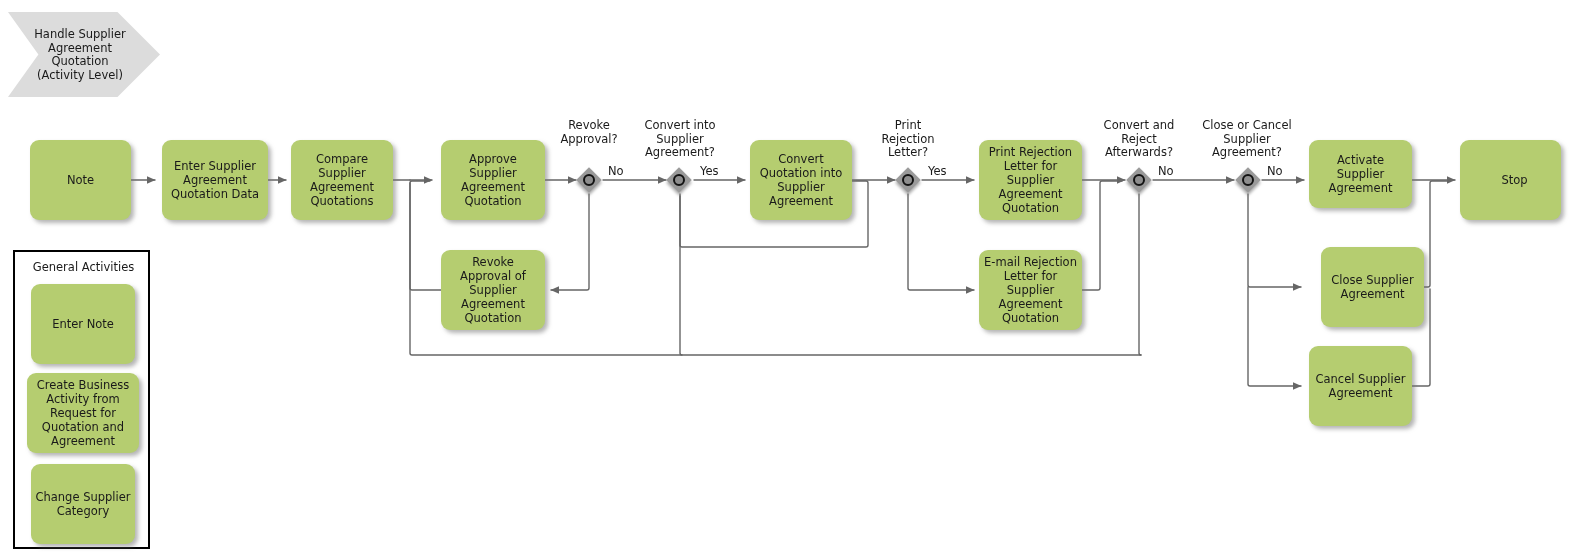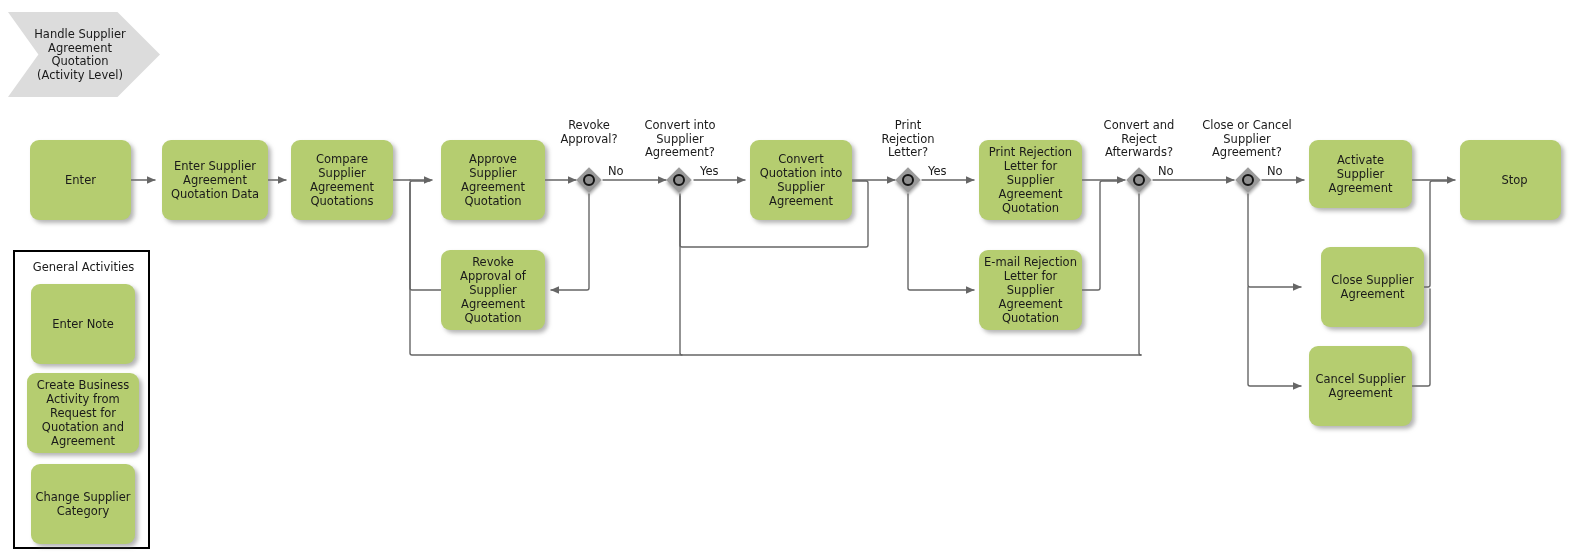--- a/index.html
+++ b/index.html
@@ -139,21 +139,21 @@
       <path d="M1412,386 L1428,386 Q1430,386 1430,384 L1430,289"></path>
     </g>
   </svg>
 
   <div id="title-banner">
     <div class="shape"></div>
     <div class="txt">Handle Supplier<br>Agreement<br>Quotation<br>(Activity Level)</div>
   </div>
 
   <div class="act" style="left:30px;top:140px;width:101px;height:80px;">
-    <span>Enter</span>
+    <span>Note</span>
   </div>
 
   <div class="act" style="left:162px;top:140px;width:106px;height:80px;">
     <span>Enter Supplier<br>Agreement<br>Quotation Data</span>
   </div>
 
   <div class="act" style="left:291px;top:140px;width:102px;height:80px;">
     <span>Compare<br>Supplier<br>Agreement<br>Quotations</span>
   </div>
 

